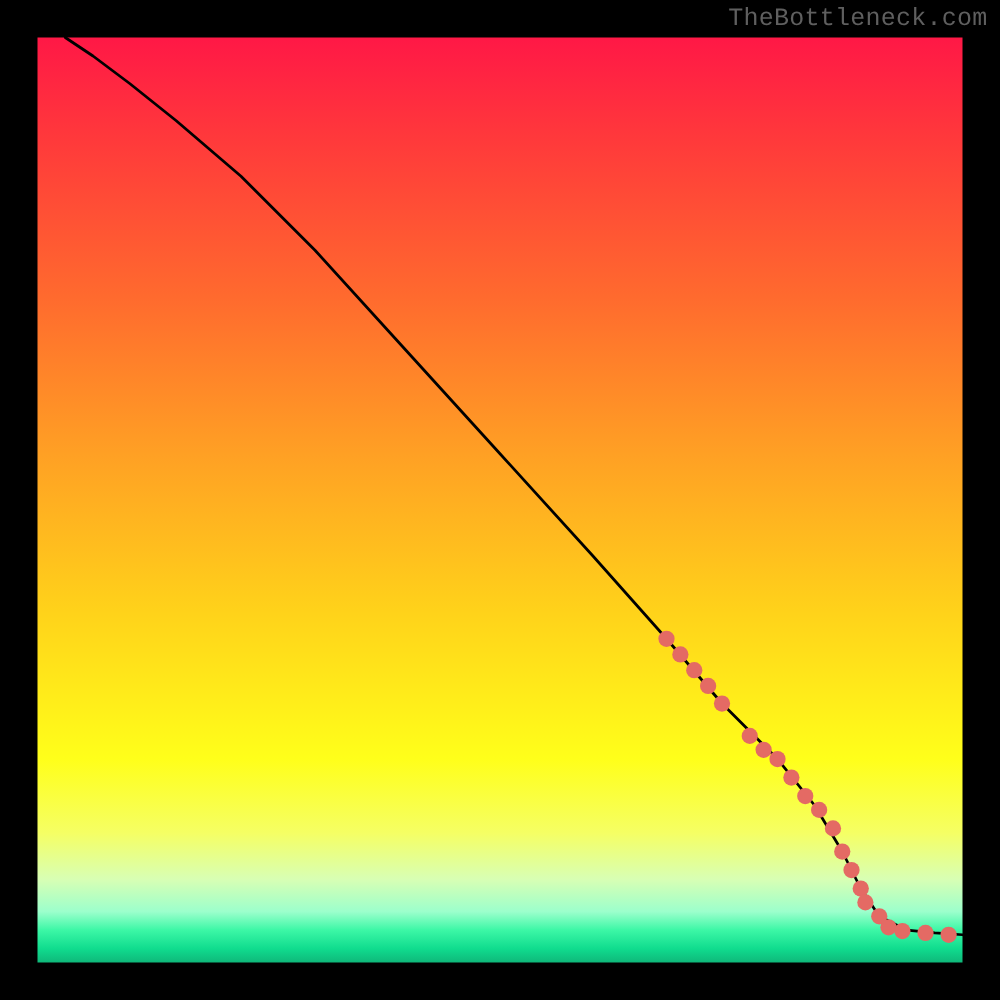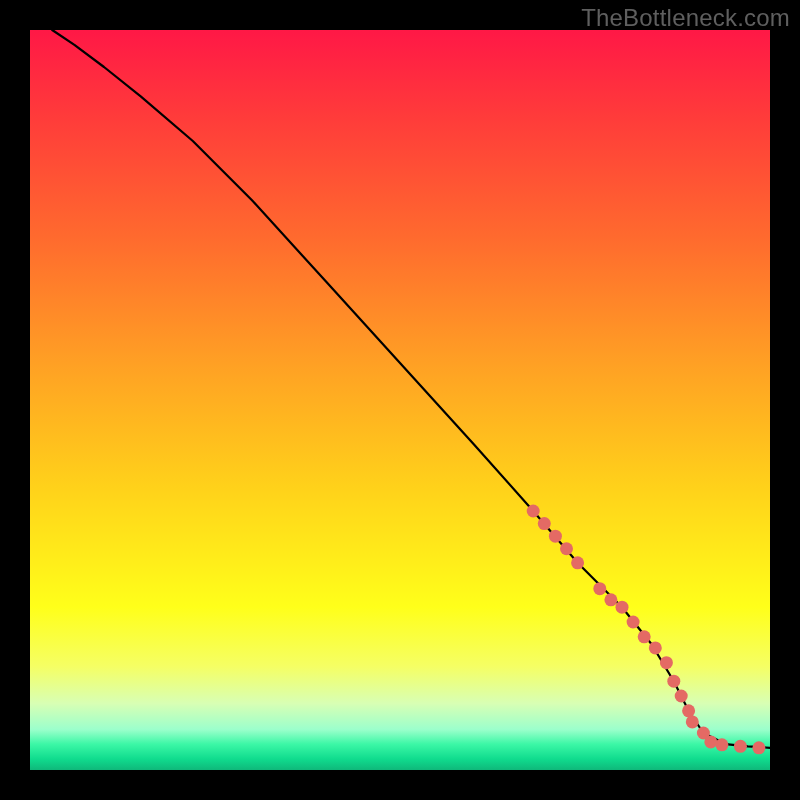--- a/index.html
+++ b/index.html
@@ -12,22 +12,22 @@
   }
   .wrap {
     position: relative;
     width: 800px;
     height: 800px;
   }
   .watermark {
     position: absolute;
     top: 4px;
     right: 10px;
-    font-family: Liberation Sans, sans-serif;
-    font-size: 24px;
+    font-family: Liberation Mono, monospace;
+    font-size: 20px;
     color: #5f5f5f;
     letter-spacing: 0.2px;
     z-index: 5;
     user-select: none;
   }
   svg {
     position: absolute;
     left: 0;
     top: 0;
   }

